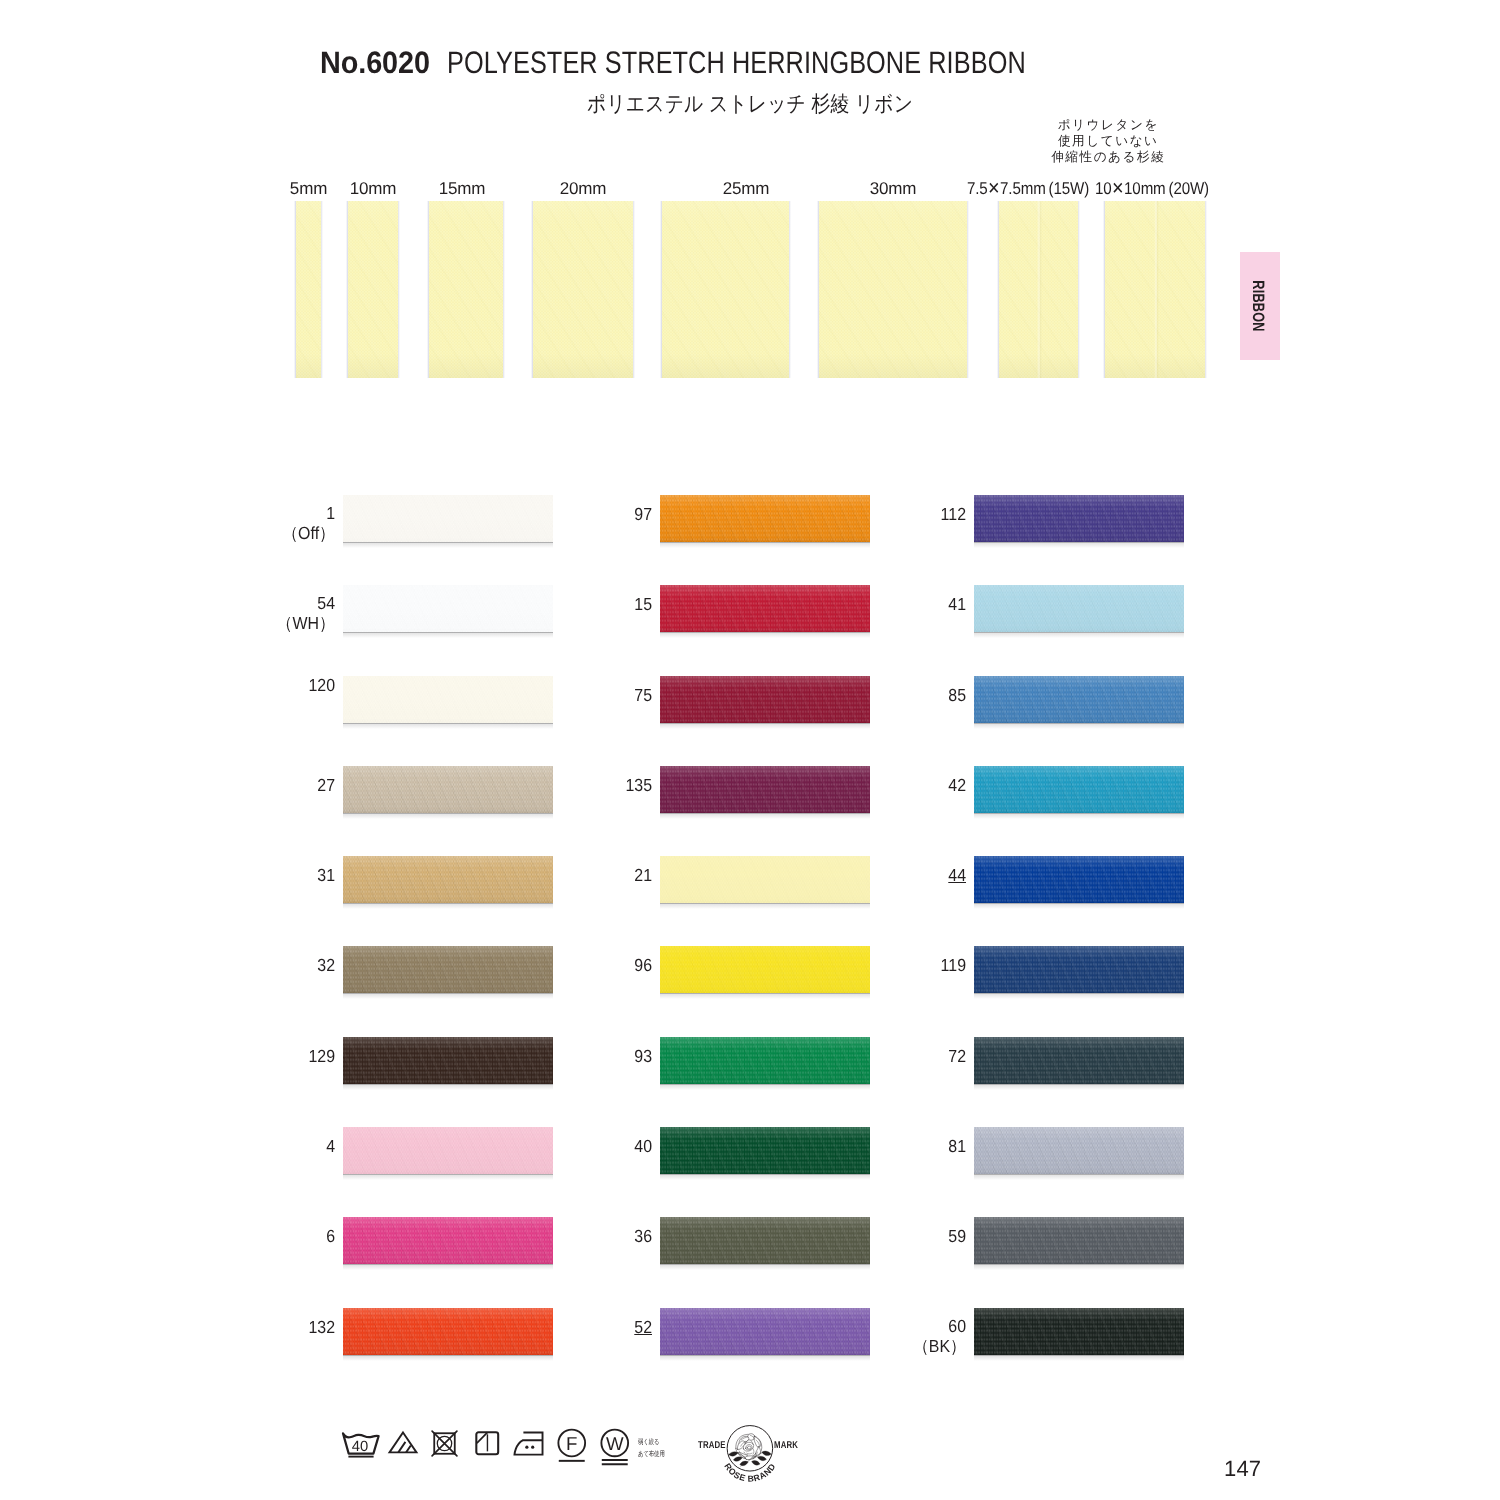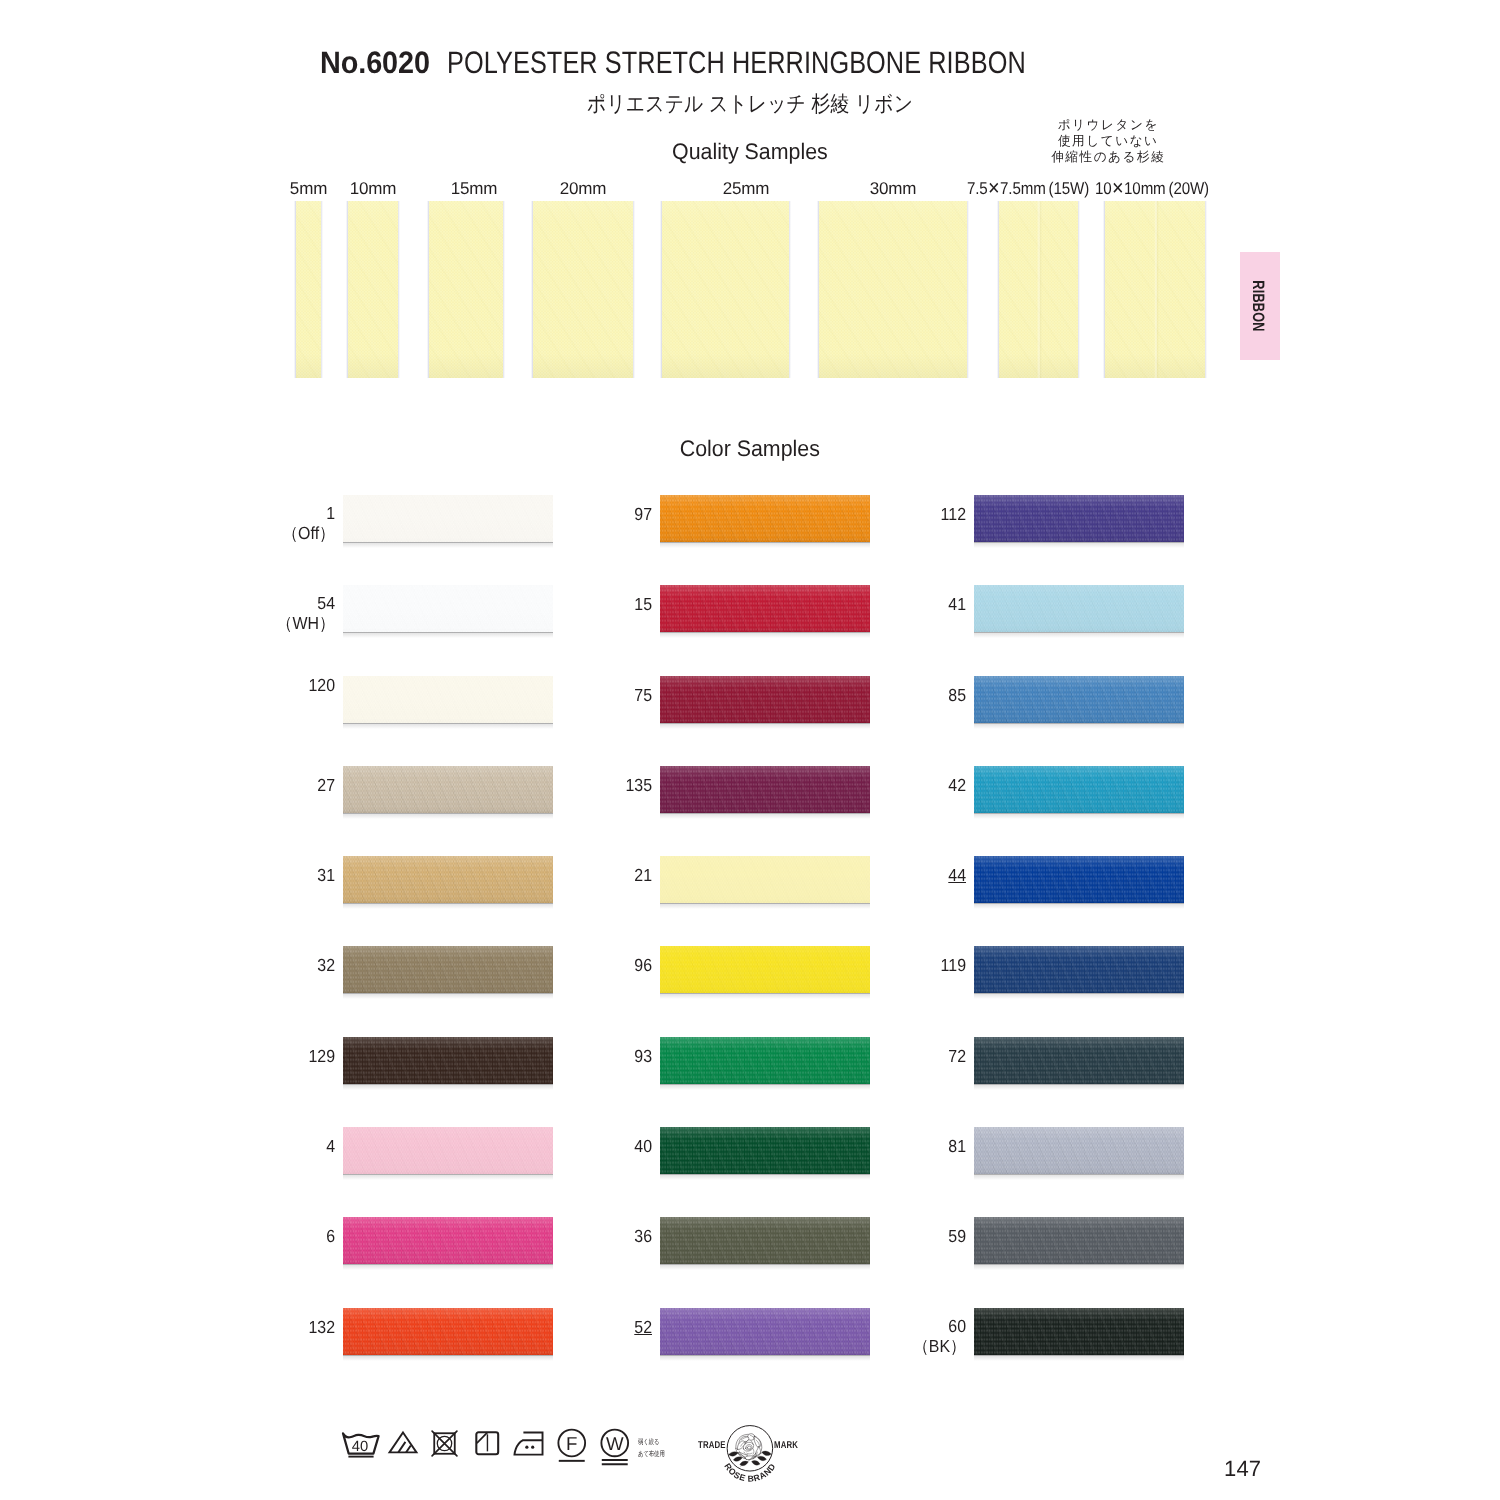--- a/index.html
+++ b/index.html
@@ -124,21 +124,20 @@
   <div class="abs" id="hdr-title">POLYESTER STRETCH HERRINGBONE RIBBON</div>
   <div class="abs" id="hdr-sub">ポリエステル ストレッチ 杉綾 リボン</div>
 
 
   <div class="abs" id="notes">
     <div>ポリウレタンを</div>
     <div>使用していない</div>
     <div>伸縮性のある杉綾</div>
   </div>
 
-  <div class="abs sec-head" id="qs-head"><span>Quality Samples</span></div>
   <div id="qs-wrap">
       <div class="abs qs-label" style="left: 158.5px; width: 300px; top: 179px;">5mm</div>
       <div class="abs qs-swatch weave" style="left: 296px; width: 25px;">
         <svg class="tex" preserveAspectRatio="none">
           <rect width="100%" height="100%" fill="url(#hbpatL)"></rect>
         </svg>
         <i class="streak"></i>
         <i class="shade"></i>
         <i class="edge"></i>
         <i class="edgeR"></i>
@@ -146,21 +145,21 @@
       <div class="abs qs-label" style="left: 223px; width: 300px; top: 179px;">10mm</div>
       <div class="abs qs-swatch weave" style="left: 348px; width: 50px;">
         <svg class="tex" preserveAspectRatio="none">
           <rect width="100%" height="100%" fill="url(#hbpatL)"></rect>
         </svg>
         <i class="streak"></i>
         <i class="shade"></i>
         <i class="edge"></i>
         <i class="edgeR"></i>
       </div>
-      <div class="abs qs-label" style="left: 324px; width: 300px; top: 179px;">15mm</div>
+      <div class="abs qs-label" style="left: 312px; width: 300px; top: 179px;">15mm</div>
       <div class="abs qs-swatch weave" style="left: 429px; width: 74px;">
         <svg class="tex" preserveAspectRatio="none">
           <rect width="100%" height="100%" fill="url(#hbpatL)"></rect>
         </svg>
         <i class="streak"></i>
         <i class="shade"></i>
         <i class="edge"></i>
         <i class="edgeR"></i>
       </div>
       <div class="abs qs-label" style="left: 433px; width: 300px; top: 179px;">20mm</div>
@@ -214,21 +213,20 @@
         <i class="edge"></i>
         <i class="edgeR"></i>
         <i class="mid" style="left:48.5px"></i>
       </div>
     </div>
 
   <div class="abs" id="ribbon-tab">
     <span>RIBBON</span>
   </div>
 
-  <div class="abs sec-head" id="cs-head"><span>Color Samples</span></div>
   <div id="cs-wrap">
       <div class="abs cs-code" style="left: 175px; width: 160px; top: 504px; padding-right: 0px;">
         <div>1</div>
         <div>（Off）</div>
       </div>
       <div class="abs cs-swatch weave" style="left: 343px; top: 495px; background: rgb(252, 250, 245); overflow: visible;">
         <svg class="tex" preserveAspectRatio="none" style="opacity:0.14576470588235327">
           <rect width="100%" height="100%" fill="url(#hbpat)"></rect>
         </svg>
         <i class="streak" style="opacity:0.14576470588235327"></i>

